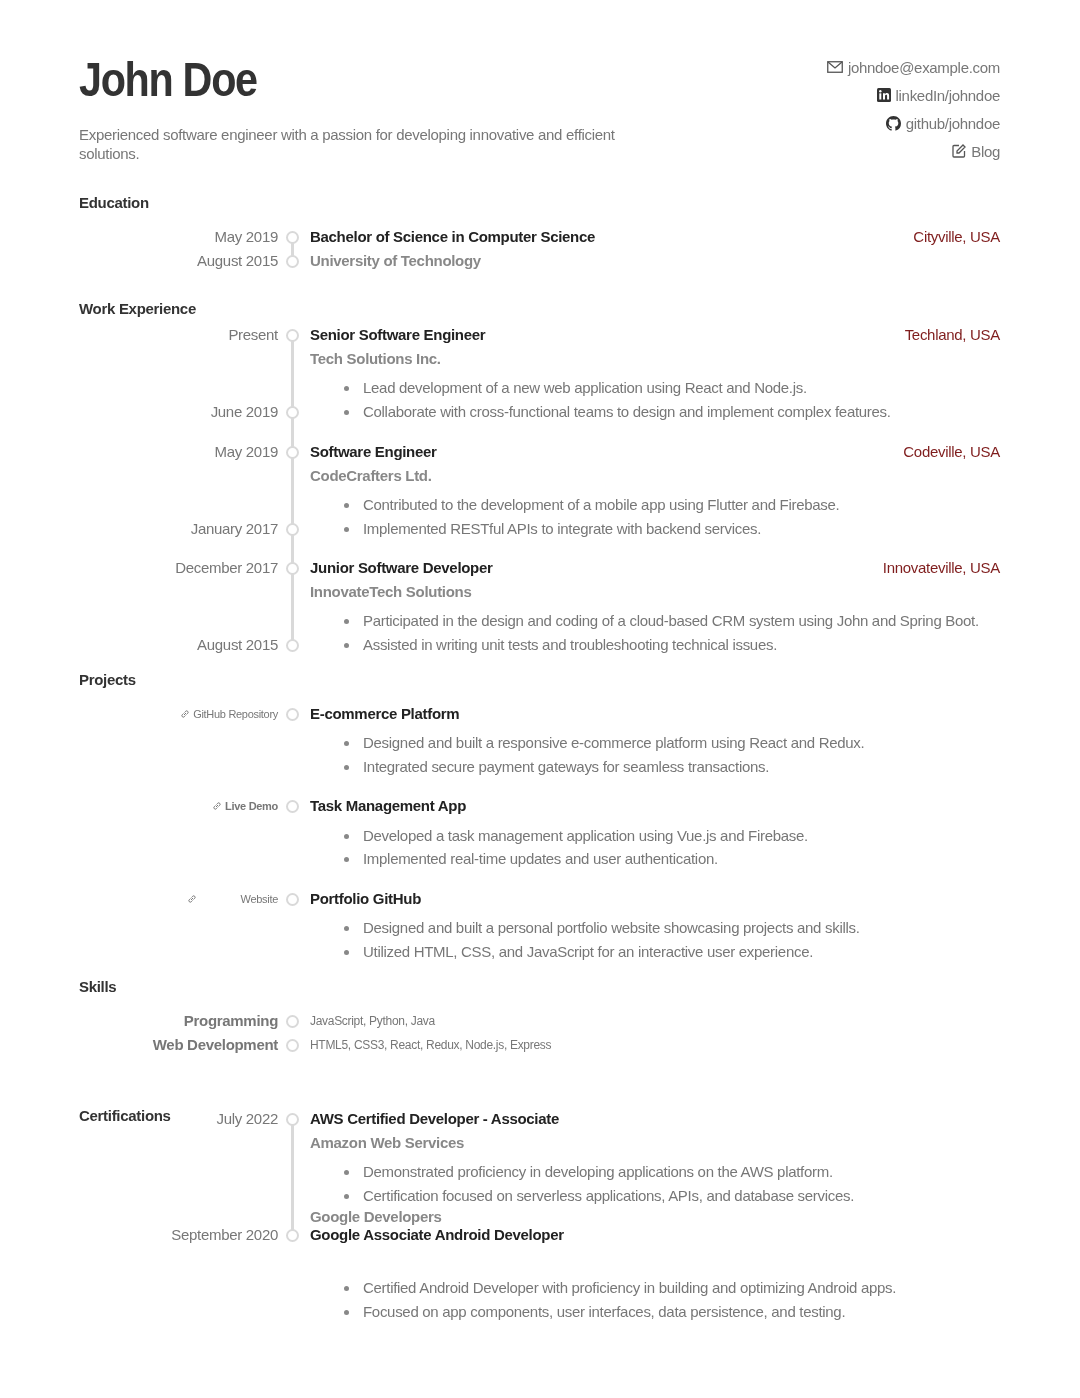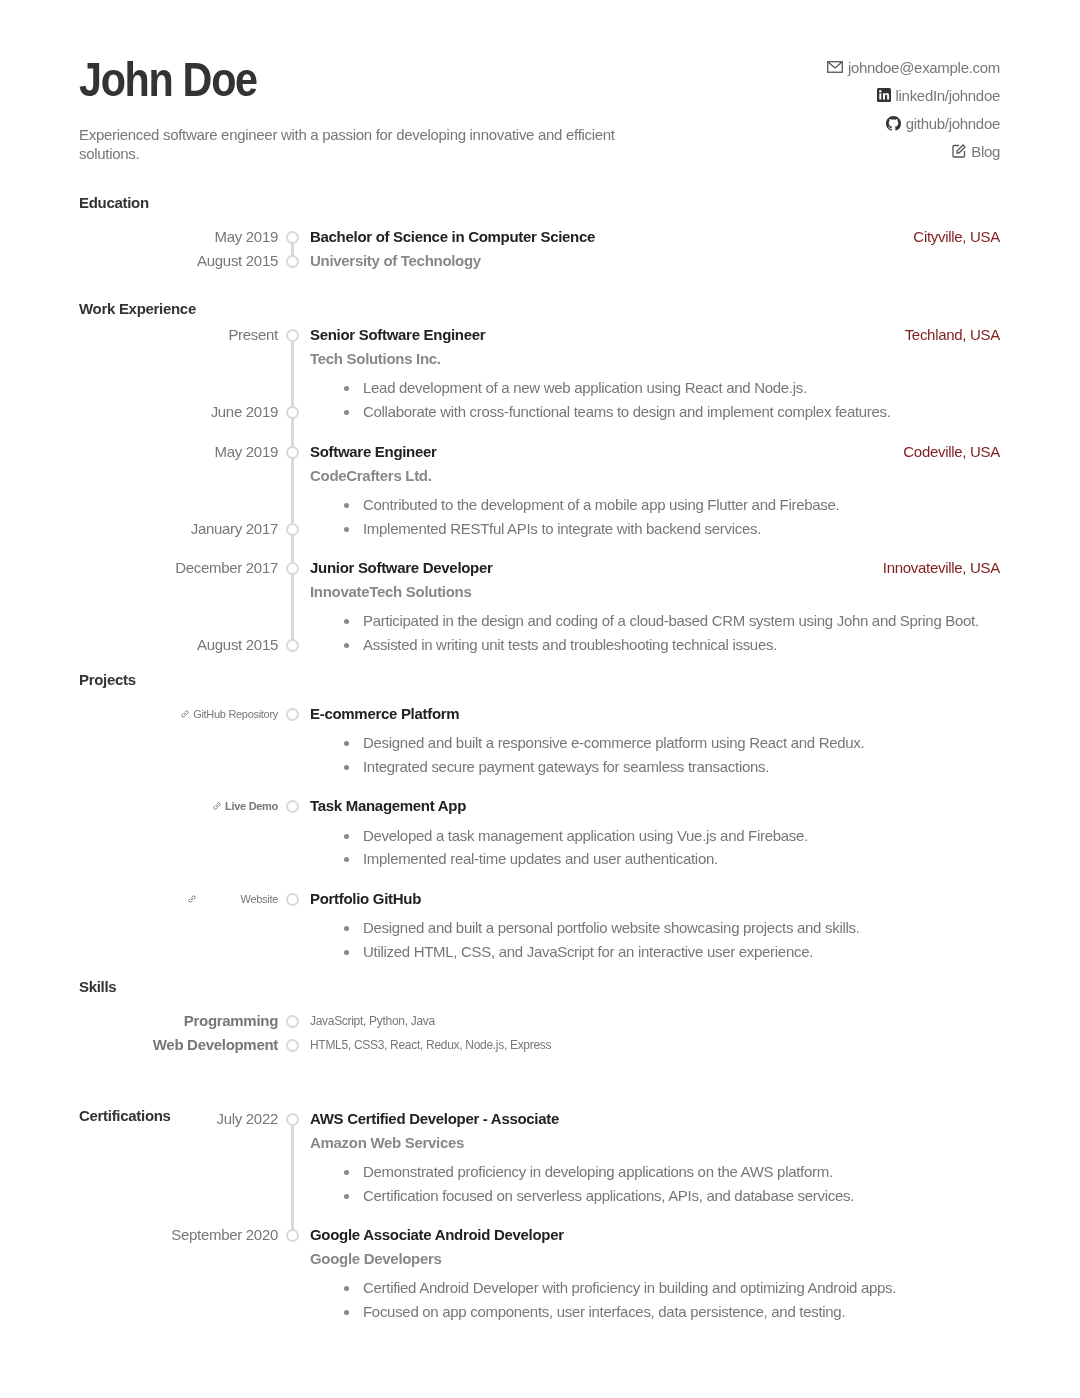--- a/index.html
+++ b/index.html
@@ -225,15 +225,15 @@
 <div class="abs left-label" style="top:1110px;">July 2022</div>
 <div class="abs dot" style="top:1113px;"></div>
 <div class="abs title" style="top:1110px;">AWS Certified Developer - Associate</div>
 <div class="abs subtitle" style="top:1134px;">Amazon Web Services</div>
 <div class="abs bullet" style="top:1163px;"><span>Demonstrated proficiency in developing applications on the AWS platform.</span></div>
 <div class="abs bullet" style="top:1187px;"><span>Certification focused on serverless applications, APIs, and database services.</span></div>
 
 <div class="abs left-label" style="top:1226px;">September 2020</div>
 <div class="abs dot" style="top:1229px;"></div>
 <div class="abs title" style="top:1226px;">Google Associate Android Developer</div>
-<div class="abs subtitle" style="top:1250px;">Google Developers</div>
+<div class="abs subtitle" style="top:1208px;">Google Developers</div>
 <div class="abs bullet" style="top:1279px;"><span>Certified Android Developer with proficiency in building and optimizing Android apps.</span></div>
 <div class="abs bullet" style="top:1303px;"><span>Focused on app components, user interfaces, data persistence, and testing.</span></div>
 
 </body></html>

